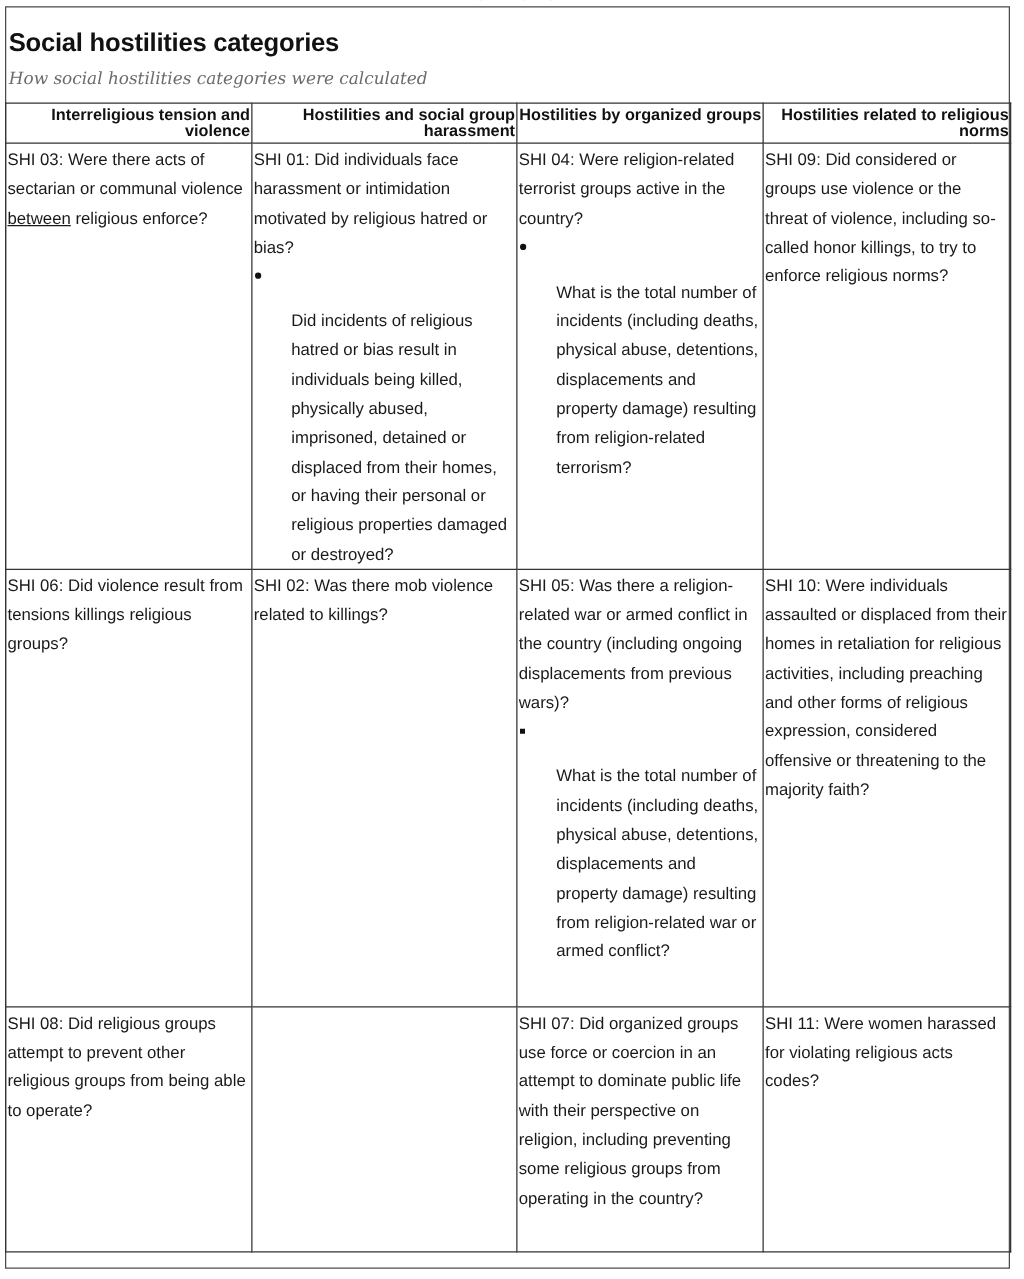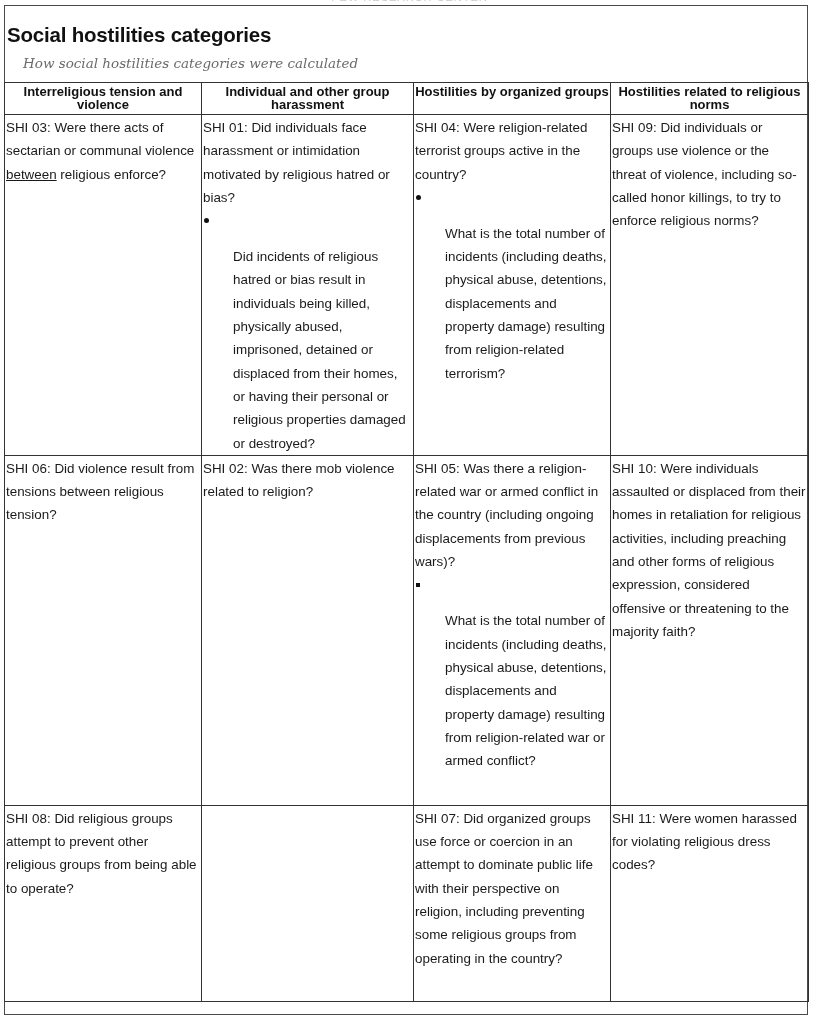--- a/index.html
+++ b/index.html
@@ -46,41 +46,40 @@
       color: #111;
     }
     .subtitle {
       position: absolute;
       left: 2px;
       top: 49px;
       font-family: "DejaVu Serif", serif;
       font-style: italic;
       font-size: 13.5px;
       color: #6b6b6b;
-      margin-left: 16px;
     }
     table.grid {
       position: absolute;
       left: 4px;
       top: 82px;
       width: 804px;
       border-collapse: collapse;
       table-layout: fixed;
     }
     table.grid th, table.grid td {
       border: 1.5px solid #333;
       vertical-align: top;
       box-sizing: border-box;
     }
     table.grid th {
       font-family: "Liberation Sans", sans-serif;
       font-weight: bold;
       font-size: 13px;
       line-height: 13px;
-      text-align: center;
+      text-align: right;
       padding: 2px 1px 1px 1px;
       height: 32px;
       color: #111;
     }
     table.grid td {
       font-family: "Liberation Sans", sans-serif;
       font-size: 13.4px;
       line-height: 23.3px;
       padding: 1px 2px 0 1px;
       color: #1a1a1a;
@@ -140,21 +139,21 @@
 <table class="grid">
   <colgroup>
     <col class="col1">
       <col class="col2">
       <col class="col3">
       <col class="col4">
   </colgroup>
   <thead>
     <tr>
       <th>Interreligious tension and violence</th>
-      <th>Individual and other group harassment</th>
+      <th>Hostilities and social group harassment</th>
       <th>Hostilities by organized groups</th>
       <th>Hostilities related to religious norms</th>
     </tr>
   </thead>
   <tbody>
     <tr class="r1">
       <td>
         <span>SHI 03: Were there acts of sectarian or communal violence </span><span class="q-underline">between</span><span> religious enforce?</span>
       </td>
       <td>
@@ -165,29 +164,29 @@
         </div>
       </td>
       <td>
         <div>SHI 04: Were religion-related terrorist groups active in the country?</div>
         <div class="bullet-item">
           <span class="bullet-glyph dot"></span>
           <span class="bullet-text">What is the total number of incidents (including deaths, physical abuse, detentions, displacements and property damage) resulting from religion-related terrorism?</span>
         </div>
       </td>
       <td>
-        <div>SHI 09: Did individuals or groups use violence or the threat of violence, including so-called honor killings, to try to enforce religious norms?</div>
+        <div>SHI 09: Did considered or groups use violence or the threat of violence, including so-called honor killings, to try to enforce religious norms?</div>
       </td>
     </tr>
     <tr class="r2">
       <td>
-        <div>SHI 06: Did violence result from tensions between religious tension?</div>
-      </td>
-      <td>
-        <div>SHI 02: Was there mob violence related to religion?</div>
+        <div>SHI 06: Did violence result from tensions killings religious groups?</div>
+      </td>
+      <td>
+        <div>SHI 02: Was there mob violence related to killings?</div>
       </td>
       <td>
         <div>SHI 05: Was there a religion-related war or armed conflict in the country (including ongoing displacements from previous wars)?</div>
         <div class="bullet-item">
           <span class="bullet-glyph square"></span>
           <span class="bullet-text">What is the total number of incidents (including deaths, physical abuse, detentions, displacements and property damage) resulting from religion-related war or armed conflict?</span>
         </div>
       </td>
       <td>
         <div>SHI 10: Were individuals assaulted or displaced from their homes in retaliation for religious activities, including preaching and other forms of religious expression, considered offensive or threatening to the majority faith?</div>
@@ -197,17 +196,17 @@
       <td>
         <div>SHI 08: Did religious groups attempt to prevent other religious groups from being able to operate?</div>
       </td>
       <td>
         <div></div>
       </td>
       <td>
         <div>SHI 07: Did organized groups use force or coercion in an attempt to dominate public life with their perspective on religion, including preventing some religious groups from operating in the country?</div>
       </td>
       <td>
-        <div>SHI 11: Were women harassed for violating religious dress codes?</div>
+        <div>SHI 11: Were women harassed for violating religious acts codes?</div>
       </td>
     </tr>
   </tbody>
 </table>
 
 </body></html>

